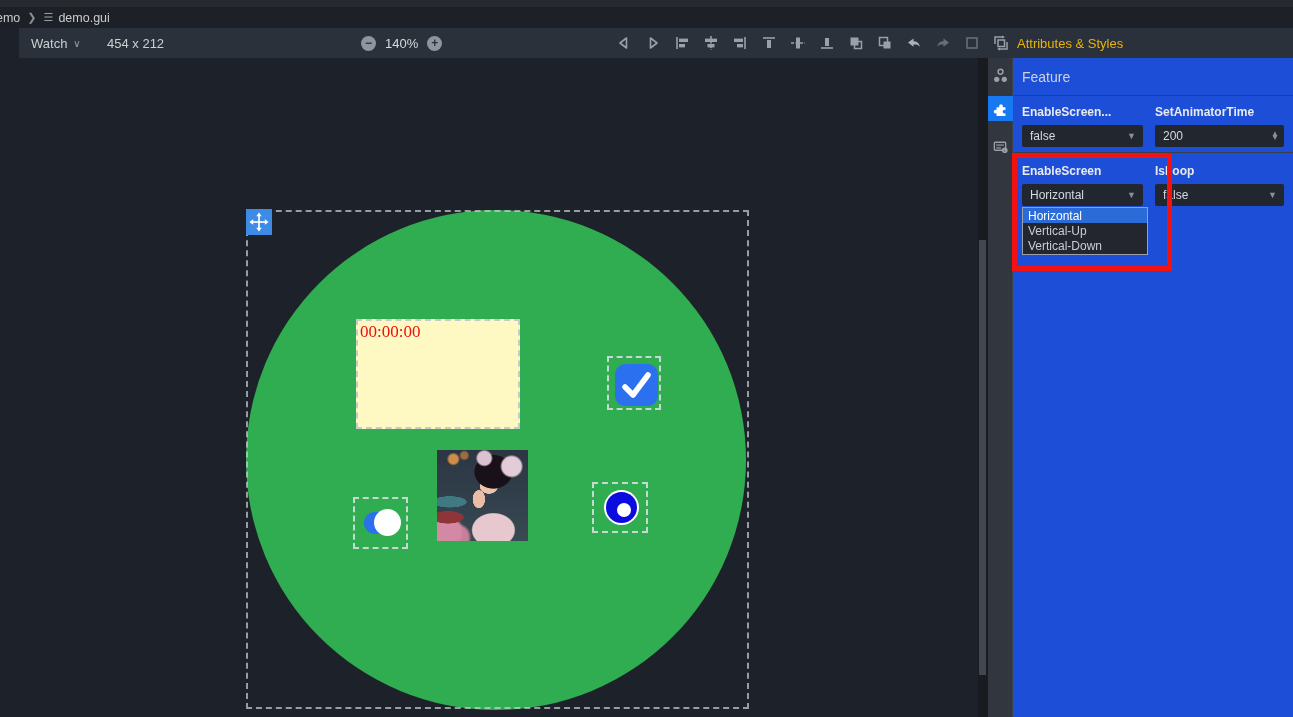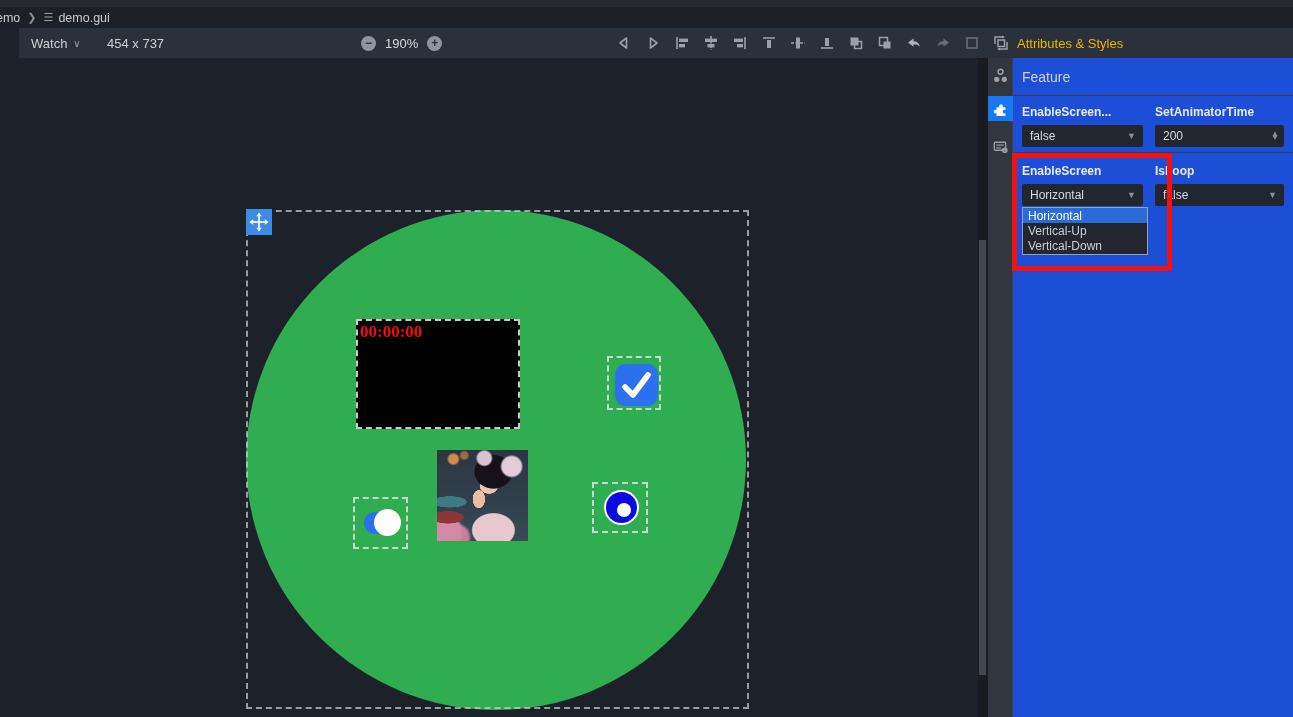--- a/index.html
+++ b/index.html
@@ -26,22 +26,22 @@
   .icongrp { left:596px; gap:11px; }
   .tbicon { width:18px; height:18px; display:flex; align-items:center; justify-content:center; cursor:pointer; }
   .paneltitle { left:998px; color:#eab308; font-size:13px; }
 
   
   .canvas { position:absolute; left:0; top:58px; width:978px; height:659px; background:#1d2129; overflow:hidden; }
   .circle { position:absolute; left:246px; top:152px; width:500px; height:500px; border-radius:50%; background:#31ad51; }
   .selrect { position:absolute; left:246px; top:152px; width:503px; height:499px; border:2px dashed rgba(205,210,213,0.7); }
   .movehandle { position:absolute; left:246px; top:151px; width:26px; height:26px; background:#3d8be4;
                 display:flex; align-items:center; justify-content:center; z-index:6; cursor:move; }
-  .clockbox { position:absolute; left:356px; top:261px; width:164px; height:110px; background:#000000;
-              border:2px dashed #c6cacc; z-index:4;font-weight:bold; }
+  .clockbox { position:absolute; left:356px; top:261px; width:164px; height:110px; background:#fef9c3;
+              border:2px dashed #c6cacc; z-index:4; }
   .clocktext { font-family:"Liberation Serif", serif; font-size:17px; color:#ee0f0f; padding:1px 2px; line-height:1.15; }
   .dashedbox { position:absolute; border:2px dashed rgba(222,226,228,0.85); z-index:4; }
   .cb-box { left:607px; top:298px; width:54px; height:54px; }
   .checkbox { position:absolute; left:6px; top:6px; width:43px; height:42px; border-radius:10px; background:#2b70ee; cursor:pointer; }
   .tg-box { left:353px; top:439px; width:55px; height:52px; }
   .toggle-pill { position:absolute; left:9px; top:13px; width:36px; height:22px; border-radius:11px; background:#2b70ee; cursor:pointer; }
   .toggle-knob { position:absolute; left:19px; top:10px; width:27px; height:27px; border-radius:50%; background:#ffffff; }
   .rd-box { left:592px; top:424px; width:56px; height:51px; }
   .radio-outer { position:absolute; left:10px; top:6px; width:35px; height:35px; border-radius:50%; background:#ffffff; cursor:pointer; }
   .radio-blue  { position:absolute; left:2px; top:2px; width:31px; height:31px; border-radius:50%; background:#0b0bdf; }
@@ -104,25 +104,25 @@
     <span class="sep">❯</span>
     <span class="file-icon">☰</span>
     <span>demo.gui</span>
   </div>
 
   <div class="toolbar">
     <div class="tb-item watch">
       <span>Watch</span>
       <span class="caret">∨</span>
     </div>
-    <div class="tb-item csize">454 x 737</div>
+    <div class="tb-item csize">454 x 212</div>
 
     <div class="tb-item zoomgrp">
       <div class="zoombtn">−</div>
-      <div class="zoomval">190%</div>
+      <div class="zoomval">140%</div>
       <div class="zoombtn">+</div>
     </div>
 
     <div class="tb-item icongrp">
       <div class="tbicon">
         <svg width="18" height="18" viewBox="0 0 18 18">
             <polygon points="11.5,4 5,9 11.5,14" fill="none" stroke="#99a0a9" stroke-width="1.6" stroke-linejoin="round"></polygon>
           </svg>
       </div>
       <div class="tbicon">

